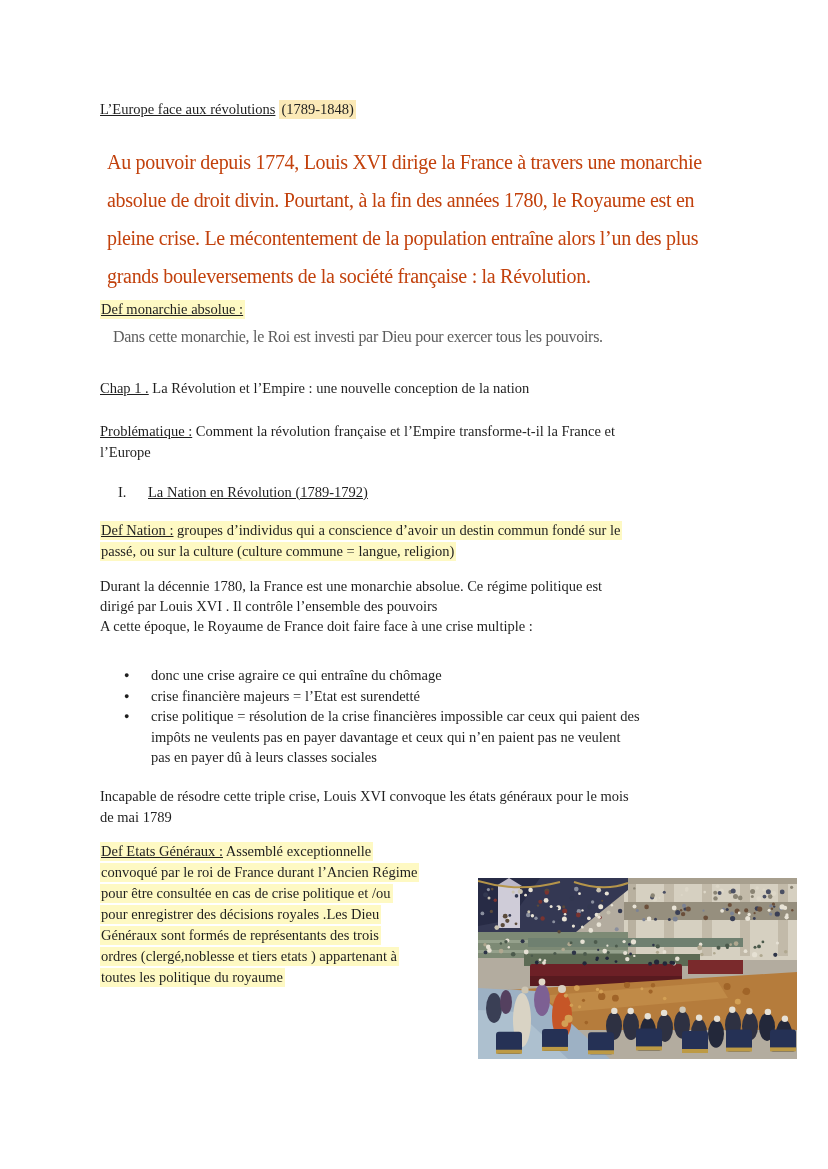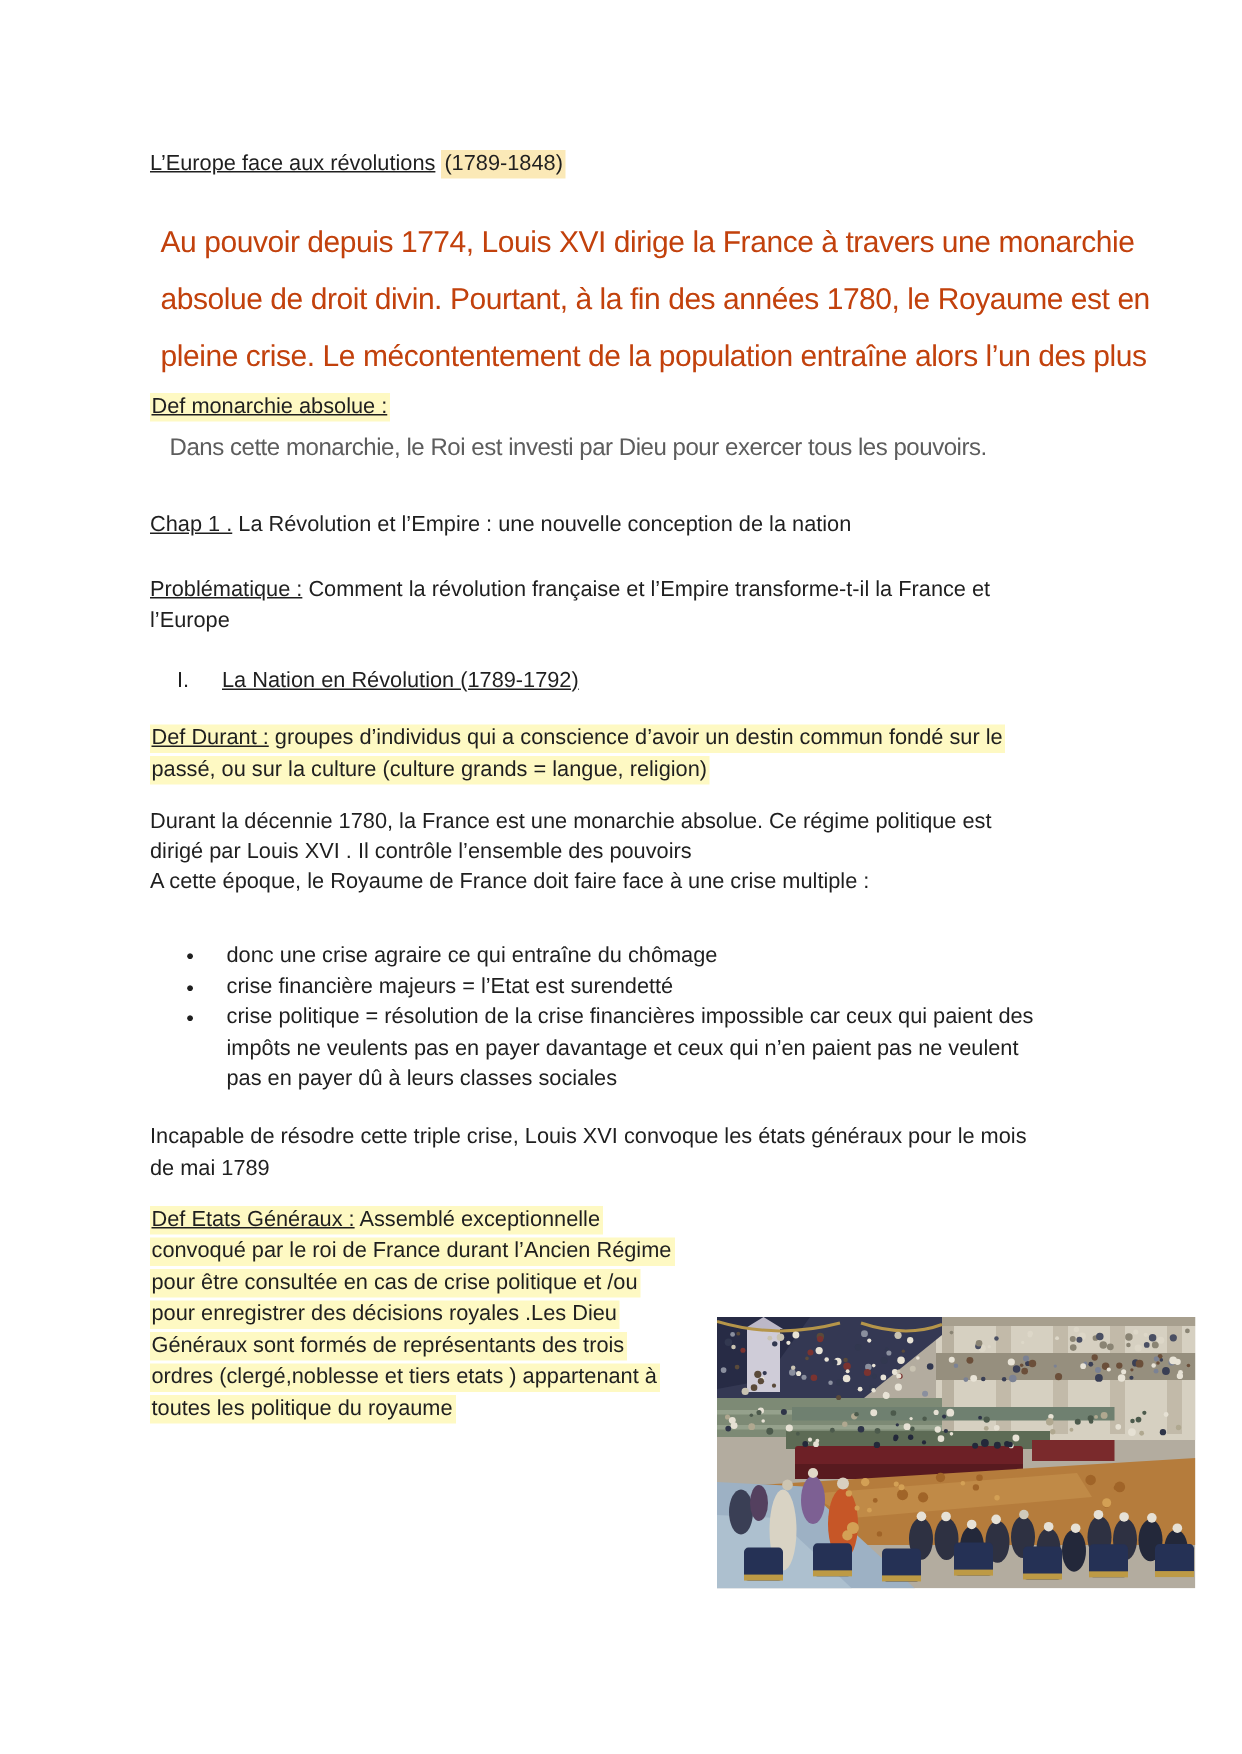--- a/index.html
+++ b/index.html
@@ -1,18 +1,18 @@
 <!DOCTYPE html>
 <html><head>
 <meta charset="utf-8">
 <style>
   html,body { margin:0; padding:0; background:#ffffff; }
   .page {
     position:relative; width:828px; height:1169px; background:#ffffff;
-    font-family:Liberation Sans, sans-serif; color:#1f1f1f; overflow:hidden;
+    font-family:Liberation Serif, serif; color:#1f1f1f; overflow:hidden;
   }
   .content { position:absolute; left:100px; top:100px; width:634px; }
   .line { white-space:nowrap; }
   .u { text-decoration:underline; }
   .hl-y { background:#fbe9b7; padding:1px 2px 2px 2px; }
   .hl-g { background:#fef9c3; padding:1px 2px 2px 1px; }
   .blk { font-size:14.5px; line-height:19px; }
 
   .doc-title { margin:0 0 24px 0; }
   .doc-title .hl-y { margin-left:4px; }
@@ -53,20 +53,21 @@
 
     <div class="blk doc-title">
       <span class="u">L’Europe face aux révolutions</span><span class="hl-y">(1789-1848)</span>
     </div>
 
 
     <div class="intro-para">
       <div class="line">Au pouvoir depuis 1774, Louis XVI dirige la France à travers une monarchie</div>
       <div class="line">absolue de droit divin. Pourtant, à la fin des années 1780, le Royaume est en</div>
       <div class="line">pleine crise. Le mécontentement de la population entraîne alors l’un des plus</div>
+      <div class="line">grands bouleversements de la société française : la Révolution.</div>
     </div>
 
     <div class="blk def-monarchie-head">
       <span class="hl-g u">Def monarchie absolue :</span>
     </div>
     <div class="def-monarchie-text line">Dans cette monarchie, le Roi est investi par Dieu pour exercer tous les pouvoirs.</div>
 
     <div class="blk chap">
       <span class="u">Chap 1 .</span><span> La Révolution et l’Empire : une nouvelle conception de la nation</span>
     </div>
@@ -74,22 +75,22 @@
     <div class="blk problematique">
       <div class="line"><span class="u">Problématique :</span><span> Comment la révolution française et l’Empire transforme-t-il la France et</span></div>
       <div class="line">l’Europe</div>
     </div>
 
     <div class="blk section-head">
       <span class="num">I.</span><span class="u">La Nation en Révolution (1789-1792)</span>
     </div>
 
     <div class="blk def-nation">
-      <div class="line"><span class="hl-g"><span class="u">Def Durant :</span><span> groupes d’individus qui a conscience d’avoir un destin commun fondé sur le</span></span></div>
-      <div class="line"><span class="hl-g">passé, ou sur la culture (culture grands = langue, religion)</span></div>
+      <div class="line"><span class="hl-g"><span class="u">Def Nation :</span><span> groupes d’individus qui a conscience d’avoir un destin commun fondé sur le</span></span></div>
+      <div class="line"><span class="hl-g">passé, ou sur la culture (culture commune = langue, religion)</span></div>
     </div>
 
     <div class="blk para-crise">
       <div class="line">Durant la décennie 1780, la France est une monarchie absolue. Ce régime politique est</div>
       <div class="line">dirigé par Louis XVI . Il contrôle l’ensemble des pouvoirs</div>
       <div class="line">A cette époque, le Royaume de France doit faire face à une crise multiple :</div>
     </div>
 
     <ul class="blk bullets">
       <li>

